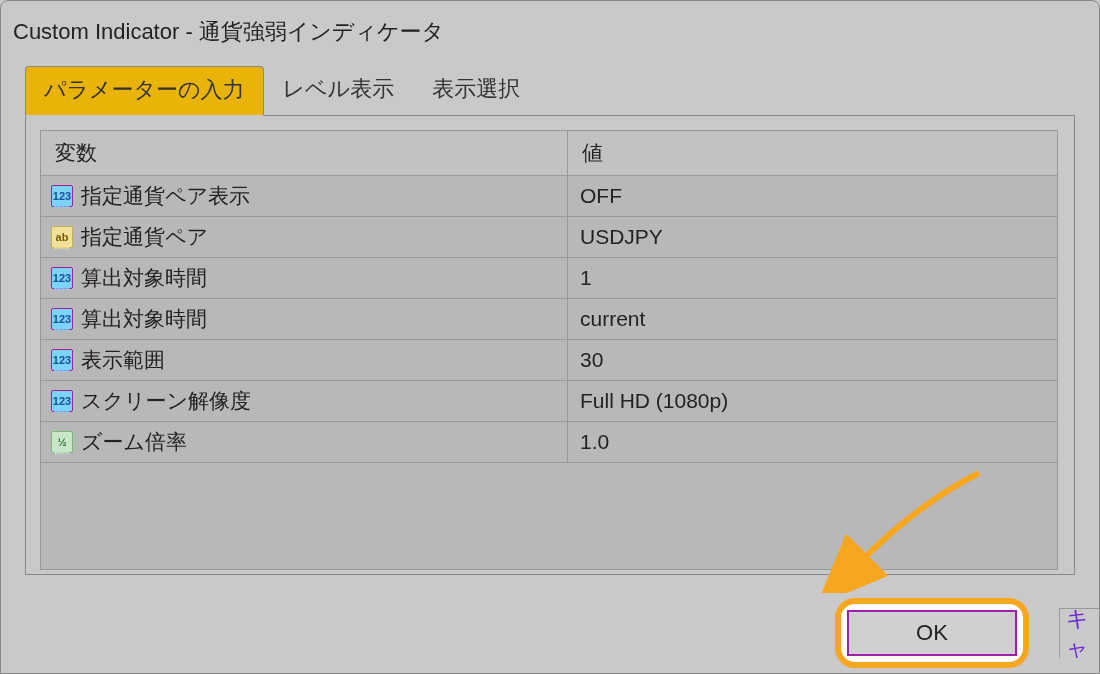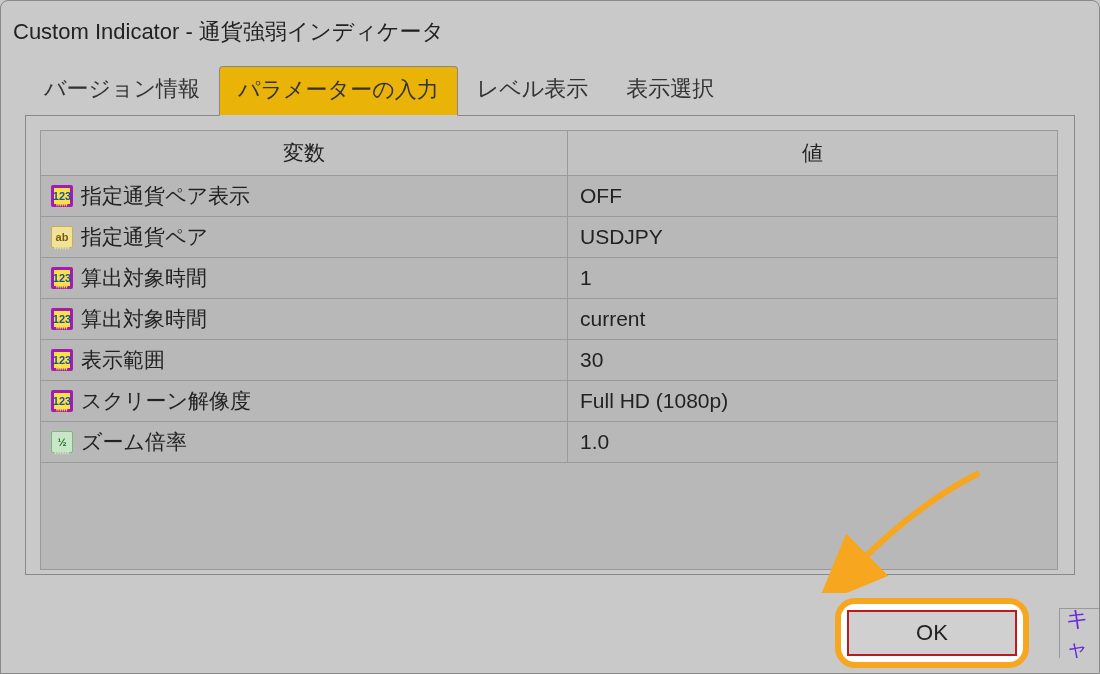--- a/index.html
+++ b/index.html
@@ -51,21 +51,20 @@
       top: 1px;
     }
     .tab-content {
       margin: 0 24px 0 24px;
       border: 1px solid #888;
       background: #c9c9c9;
       padding: 14px 16px 0 14px;
       position: relative;
       top: 0px;
       height: 460px;
-      text-align: center;
     }
     .param-grid {
       border: 1px solid #999;
       background: #b8b8b8;
       width: 100%;
       height: 440px;
       overflow: hidden;
     }
     .grid-header {
       display: flex;
@@ -109,21 +108,21 @@
     }
     .icon-box::after {
       content: "";
       position: absolute;
       left: 2px; right: 2px; bottom: -3px;
       height: 3px;
       background: inherit;
       clip-path: polygon(0 0, 8% 100%, 16% 0, 24% 100%, 32% 0, 40% 100%, 48% 0, 56% 100%, 64% 0, 72% 100%, 80% 0, 88% 100%, 96% 0, 100% 0);
       opacity: 0.9;
     }
-    .icon-num { background: #fde047; color: #1850a0; border: 3px solid #a21caf; }
+    .icon-num { background: #7dd3fc; color: #1850a0; border: 1px solid #a21caf; }
     .icon-str { background: #f0e29a; color: #7a5a00; border: 1px solid #c8b050; }
     .icon-half { background: #c9e6c9; color: #207020; border: 1px solid #7ab87a; }
     .button-row {
       position: absolute;
       bottom: 0;
       right: 0;
       height: 80px;
       display: flex;
       align-items: center;
       gap: 30px;
@@ -135,21 +134,21 @@
       padding: 6px;
       background: #fff;
       display: inline-block;
     }
     .btn {
       width: 170px;
       height: 46px;
       font-size: 22px;
       color: #222;
       background: #d0d0d0;
-      border: 2px solid #b91c1c;
+      border: 2px solid #a21caf;
       cursor: pointer;
       display: flex;
       align-items: center;
       justify-content: center;
     }
     .btn-cancel-partial {
       width: 40px;
       height: 50px;
       font-size: 22px;
       color: #6d28d9;
@@ -168,21 +167,20 @@
       pointer-events: none;
     }
   </style>
 </head>
 <body>
 
 <div class="window">
   <div class="title-bar">Custom Indicator - 通貨強弱インディケータ</div>
 
   <div class="tab-row">
-    <div class="tab">バージョン情報</div>
     <div class="tab active">パラメーターの入力</div>
     <div class="tab">レベル表示</div>
     <div class="tab">表示選択</div>
   </div>
 
   <div class="tab-content">
     <div class="param-grid">
       <div class="grid-header">
         <div class="grid-header-cell col-var">変数</div>
         <div class="grid-header-cell col-val">値</div>

